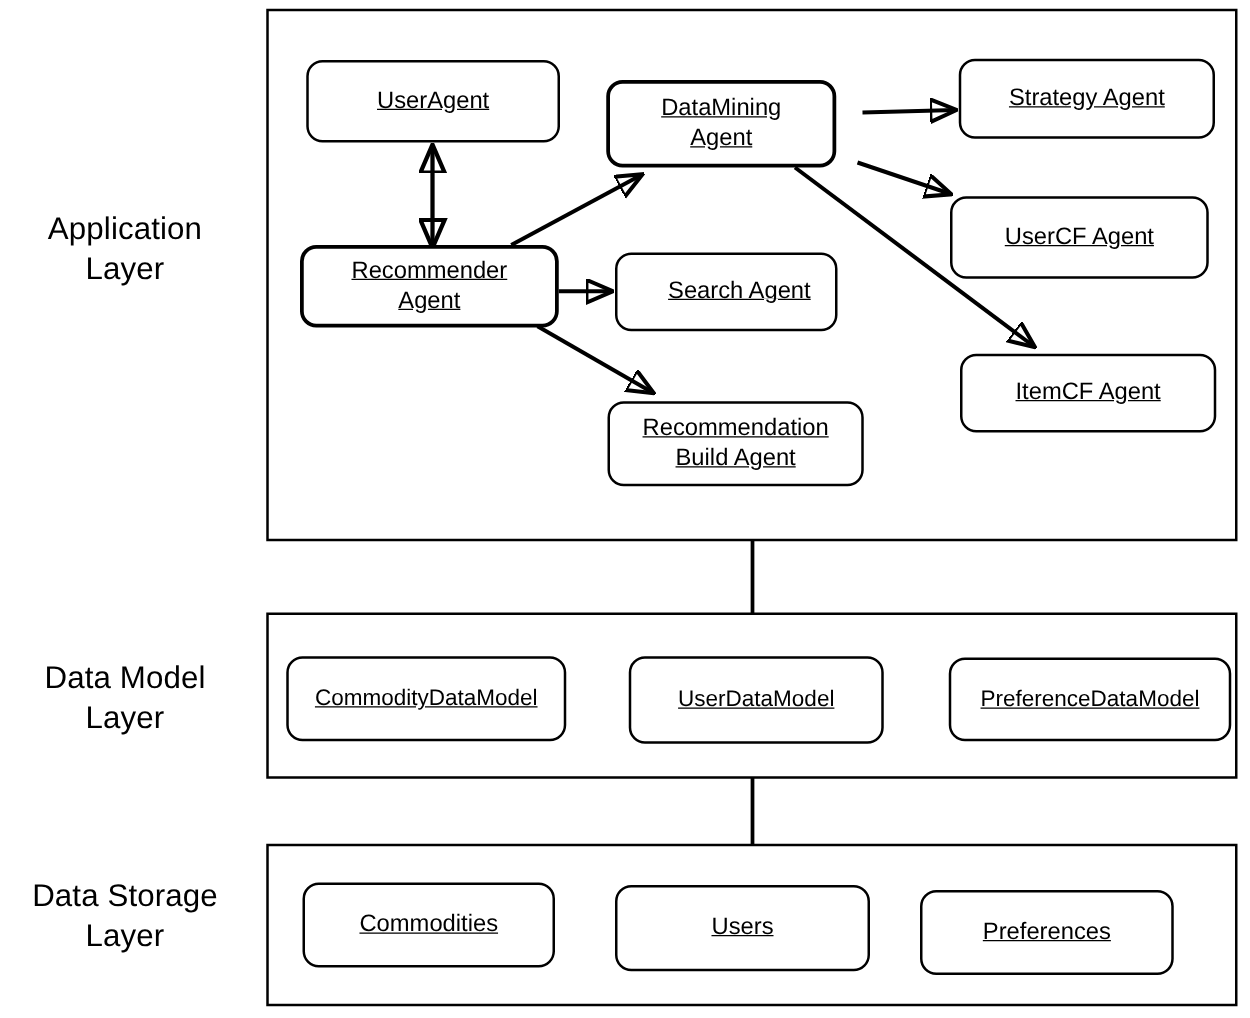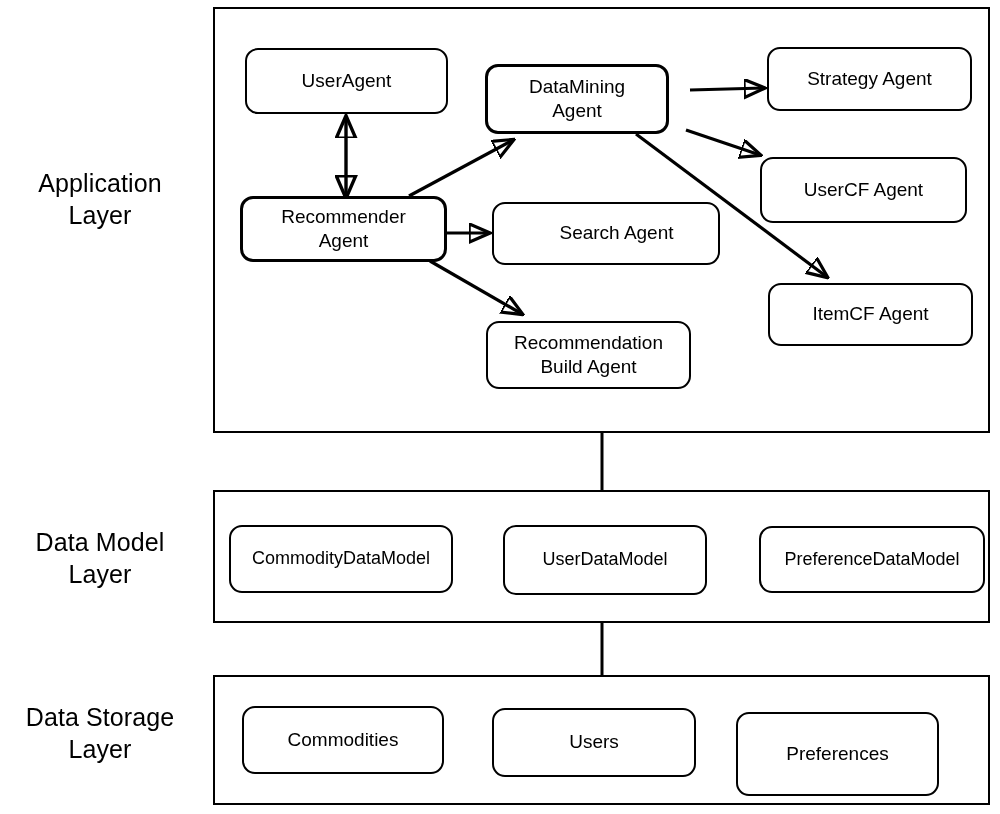--- a/index.html
+++ b/index.html
@@ -45,20 +45,21 @@
     border-radius: 13px;
     background: #ffffff;
     display: flex;
     align-items: center;
     justify-content: center;
     text-align: center;
     font-size: 19px;
     line-height: 1.28;
     white-space: pre-line;
     padding: 0 6px;
+    text-decoration: underline;
   }
   .node.strong {
     border-width: 3.2px;
   }
   .node.small-text {
     font-size: 18px;
   }
   
   #connectors {
     position: absolute;
@@ -96,40 +97,40 @@
   <div class="node" style="left:245px; top:48px; width:203px; height:66px;">UserAgent</div>
 
   <div class="node strong" style="left:485px; top:64px; width:184px; height:70px;">DataMining
 Agent</div>
 
   <div class="node" style="left:767px; top:47px; width:205px; height:64px;">Strategy Agent</div>
 
   <div class="node strong" style="left:240px; top:196px; width:207px; height:66px;">Recommender
 Agent</div>
 
-  <div class="node" style="left:492px; top:202px; width:228px; height:63px;padding-left:27px;">Search Agent</div>
+  <div class="node" style="left:492px; top:202px; width:178px; height:63px;padding-left:27px;">Search Agent</div>
 
   <div class="node" style="left:760px; top:157px; width:207px; height:66px;">UserCF Agent</div>
 
   <div class="node" style="left:486px; top:321px; width:205px; height:68px;">Recommendation
 Build Agent</div>
 
   <div class="node" style="left:768px; top:283px; width:205px; height:63px;">ItemCF Agent</div>
 
   <div class="node small-text" style="left:229px; top:525px; width:224px; height:68px;">CommodityDataModel</div>
 
   <div class="node small-text" style="left:503px; top:525px; width:204px; height:70px;border-radius:13px;">UserDataModel</div>
 
   <div class="node small-text" style="left:739px; top:526px; width:226px; height:67px;margin-left:20px;">PreferenceDataModel</div>
 
   <div class="node" style="left:242px; top:706px; width:202px; height:68px;">Commodities</div>
 
   <div class="node" style="left:492px; top:708px; width:204px; height:69px;">Users</div>
 
-  <div class="node" style="left:736px; top:712px; width:203px; height:84px;">Preferences</div>
+  <div class="node" style="left:736px; top:712px; width:203px; height:68px;">Preferences</div>
 
   <svg id="connectors" viewBox="0 0 1000 814" xmlns="http://www.w3.org/2000/svg">
     <defs>
       <marker id="arrowhead" markerWidth="7" markerHeight="7" refX="6.2" refY="3.1" orient="auto" markerUnits="strokeWidth">
         <path d="M0,0.25 L6.6,3.1 L0,5.95 z" fill="#000000"></path>
       </marker>
       <marker id="arrowhead-start" markerWidth="7" markerHeight="7" refX="0.4" refY="3.1" orient="auto" markerUnits="strokeWidth">
         <path d="M6.6,0.25 L0,3.1 L6.6,5.95 z" fill="#000000"></path>
       </marker>
     </defs>

